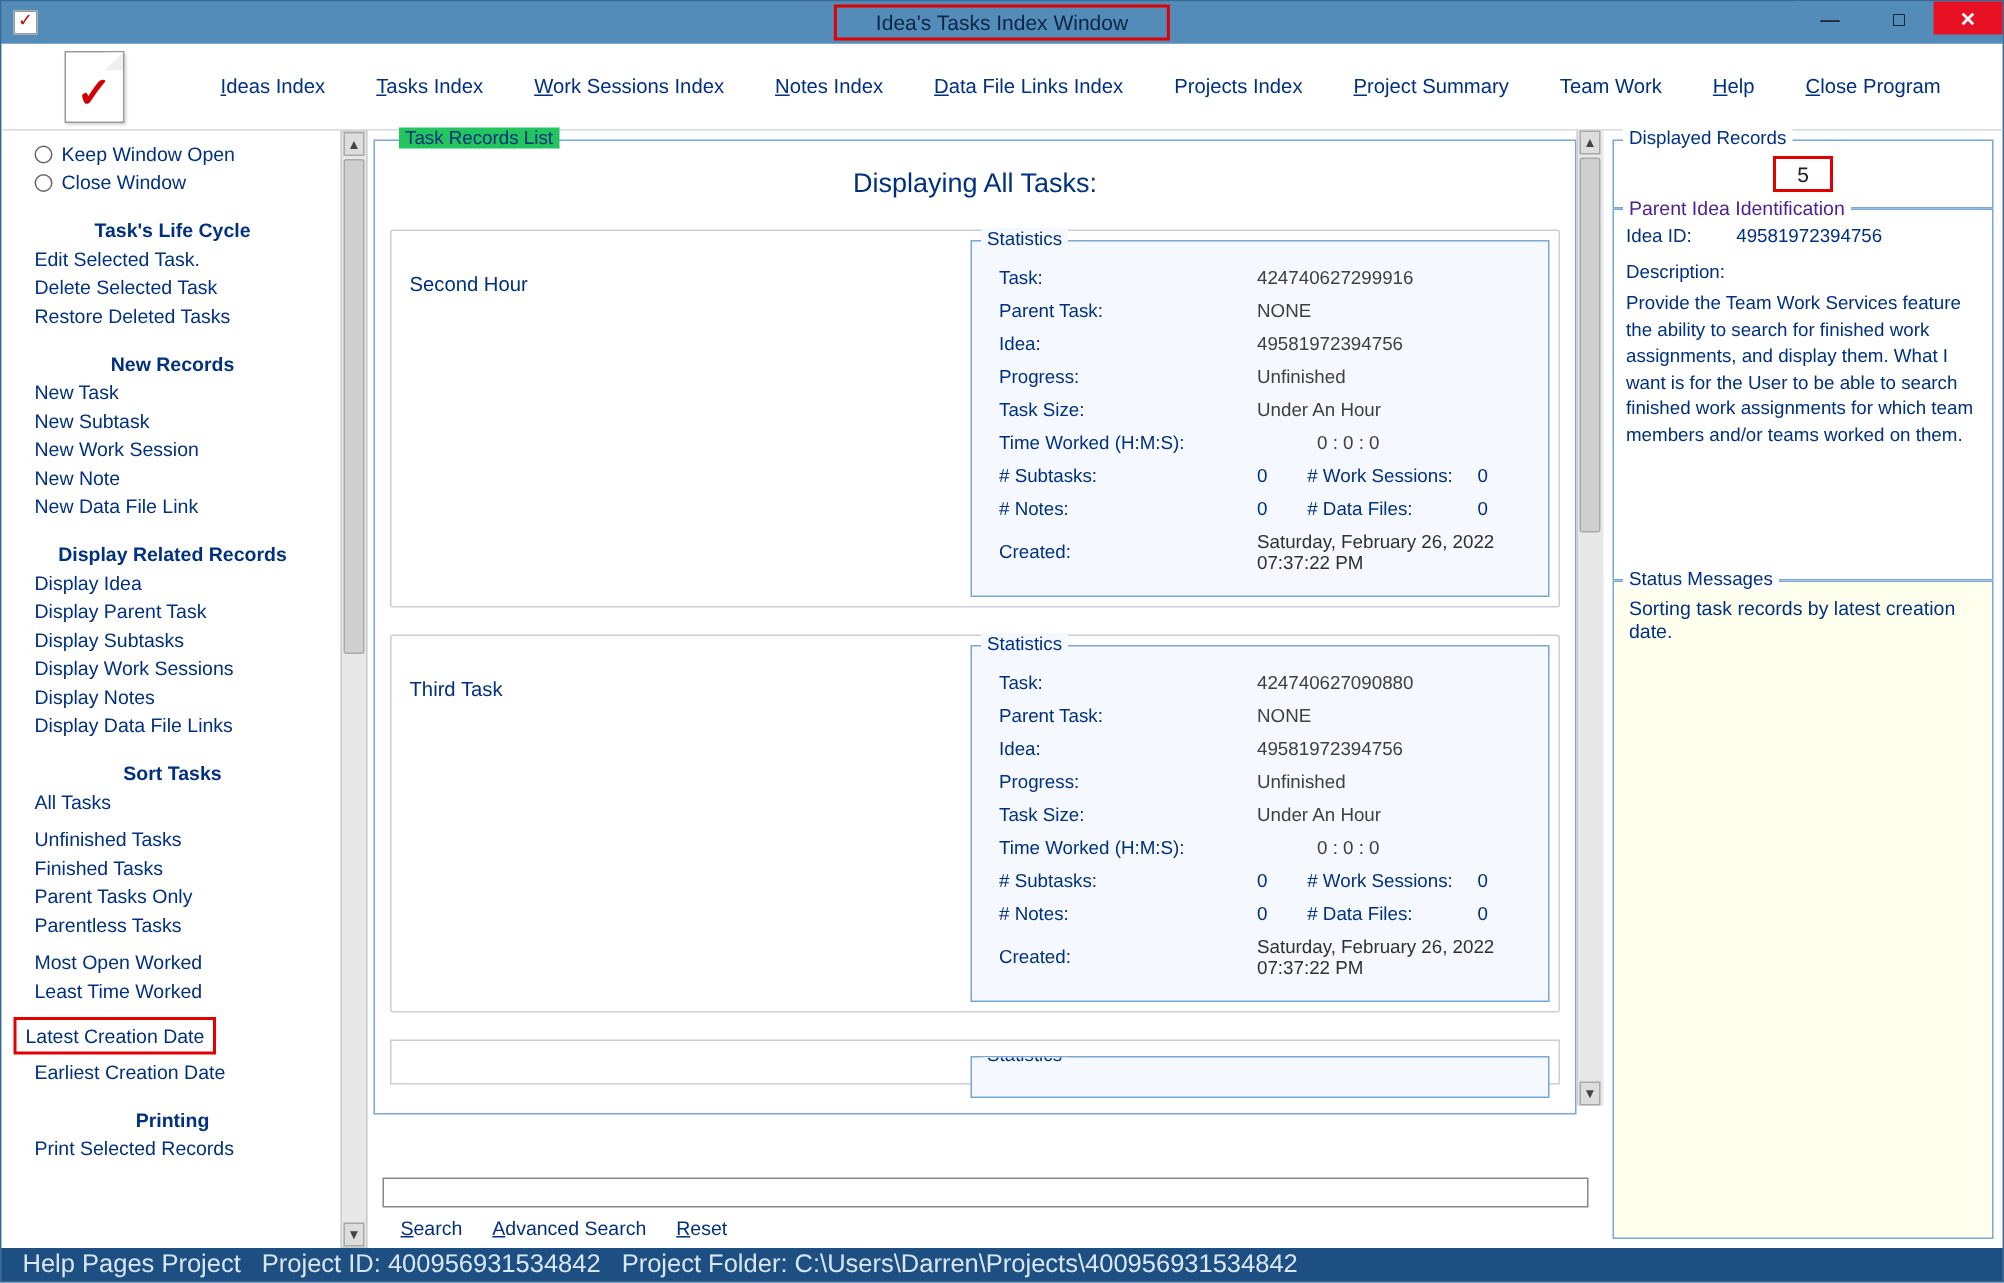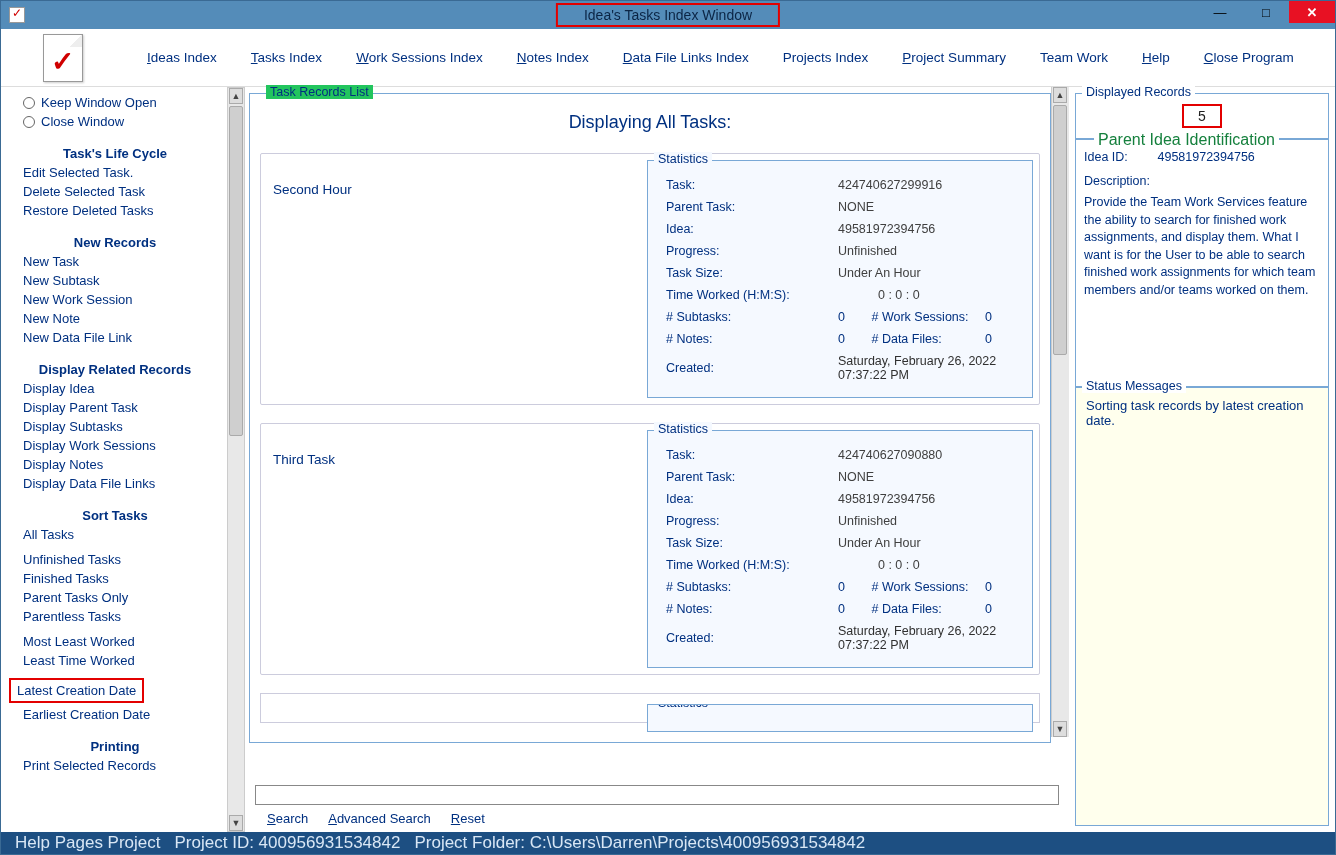--- a/index.html
+++ b/index.html
@@ -419,21 +419,21 @@
       <div class="side-link">Display Data File Links</div>
 
       <div class="side-heading">Sort Tasks</div>
       <div class="side-link">All Tasks</div>
       <div style="height:6px"></div>
       <div class="side-link">Unfinished Tasks</div>
       <div class="side-link">Finished Tasks</div>
       <div class="side-link">Parent Tasks Only</div>
       <div class="side-link">Parentless Tasks</div>
       <div style="height:6px"></div>
-      <div class="side-link">Most Least Worked</div>
+      <div class="side-link">Most Open Worked</div>
       <div class="side-link">Least Time Worked</div>
       <div style="height:6px"></div>
       <div style="margin-left:-14px;"><span class="side-link highlight">Latest Creation Date</span></div>
       <div class="side-link">Earliest Creation Date</div>
 
       <div class="side-heading">Printing</div>
       <div class="side-link">Print Selected Records</div>
     </div>
 
     <div class="v-scroll">
@@ -582,21 +582,21 @@
 
     </div>
 
     <div class="right-col">
       <div class="disp-records-box">
         <div class="legend" style="position:absolute;top:-9px;left:6px;background:#fff;padding:0 4px;color:#003080;font-size:12.5px;">Displayed Records</div>
         <div class="disp-records-val">5</div>
       </div>
 
       <div class="parent-idea-box">
-        <div class="legend" style="position:absolute;top:-9px;left:6px;background:#fff;padding:0 4px;color:#15803d;font-size:16px;margin-left:12px;">Parent Idea Identification</div>
+        <div class="legend" style="position:absolute;top:-9px;left:6px;background:#fff;padding:0 4px;color:#4c1d95;font-size:13px;">Parent Idea Identification</div>
         <div>
           <span class="lab">Idea ID:</span>
           <span>49581972394756</span>
         </div>
         <div style="margin-top:10px;">
           <span>Description:</span>
         </div>
         <div class="desc">
           <span class="txt">Provide the Team Work Services feature the ability to search for finished work assignments, and display them. What I want is for the User to be able to search finished work assignments for which team members and/or teams worked on them.</span>
         </div>

